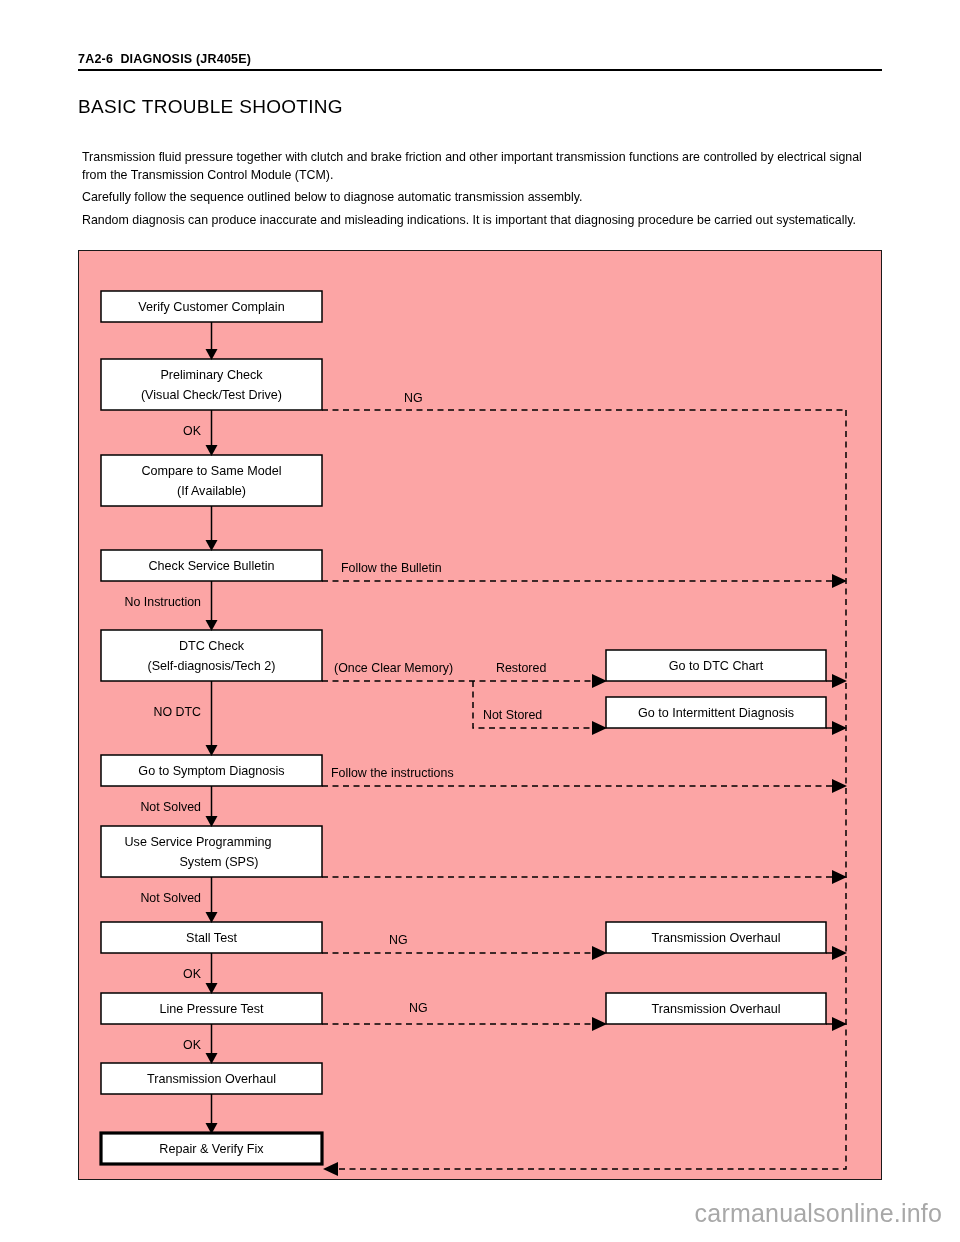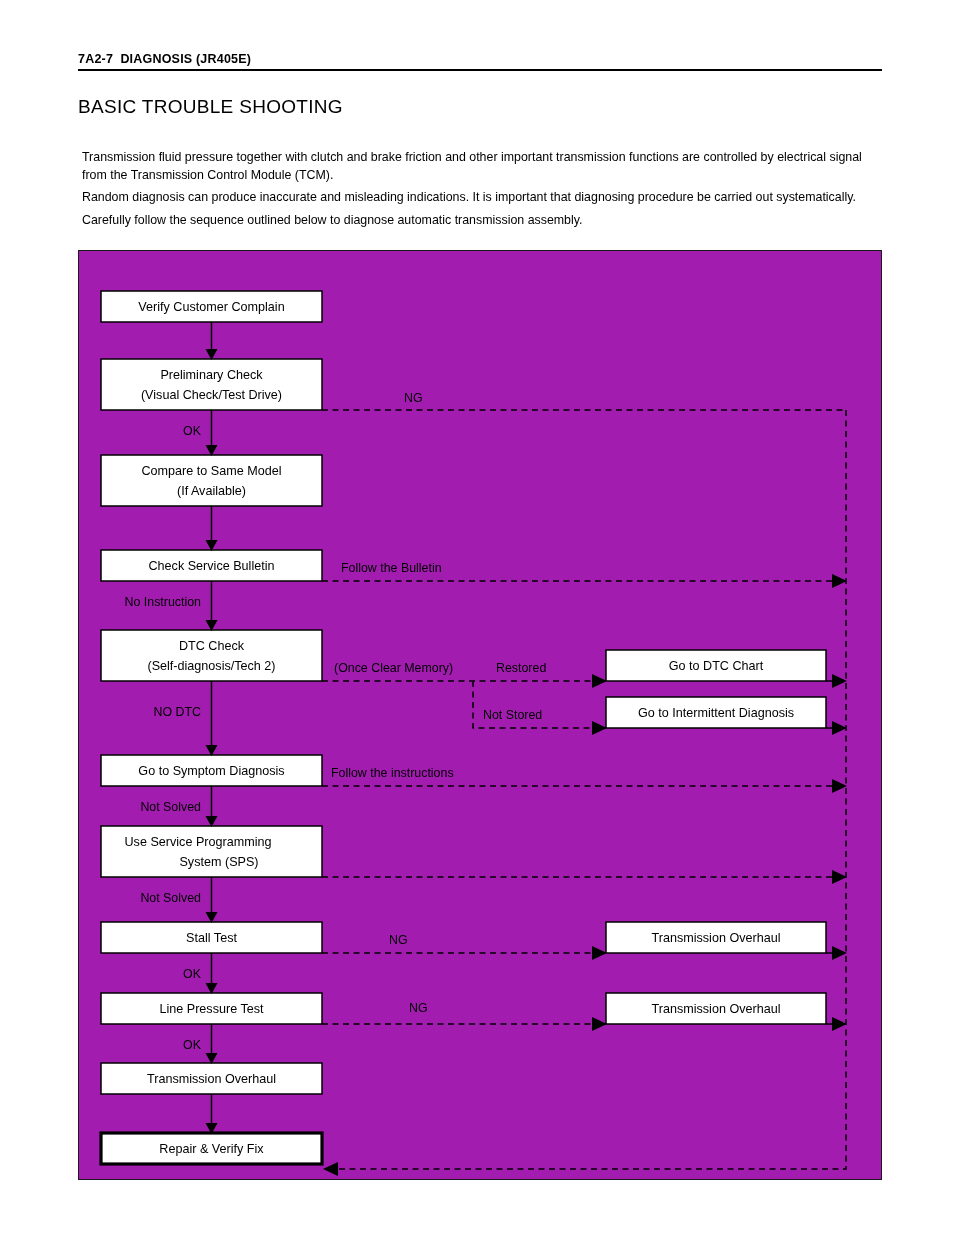--- a/index.html
+++ b/index.html
@@ -37,21 +37,21 @@
     font-size:12.4px;line-height:18.2px;
   }
   .intro p{margin:4px;}
 
   
   .frame{
     position:absolute;left:78px;top:250px;
     width:804px;height:930px;
     border:1px solid #1a1a1a;
     box-sizing:border-box;
-    background:#a21caf;
+    background:#fca5a5;
     text-decoration:underline;
   }
   .frame svg{display:block;}
 
   
   svg text{
     font-family:"Liberation Sans","DejaVu Sans",sans-serif;
     font-size:12.6px;
     fill:#000;
     dominant-baseline:middle;
@@ -70,30 +70,30 @@
     font-size:25px;color:#a8a8a8;letter-spacing:.2px;
     white-space:nowrap;
   }
 </style>
 </head>
 <body>
 
 <div class="page">
 
   <div class="hdr">
-    <div class="hdr-text">7A2-7  DIAGNOSIS (JR405E)</div>
+    <div class="hdr-text">7A2-6  DIAGNOSIS (JR405E)</div>
     <div class="hdr-rule"></div>
   </div>
 
   <div class="sec-title">BASIC TROUBLE SHOOTING</div>
 
   <div class="intro">
     <p>Transmission fluid pressure together with clutch and brake friction and other important transmission functions are controlled by electrical signal from the Transmission Control Module (TCM).</p>
+    <p>Carefully follow the sequence outlined below to diagnose automatic transmission assembly.</p>
     <p>Random diagnosis can produce inaccurate and misleading indications. It is important that diagnosing procedure be carried out systematically.</p>
-    <p>Carefully follow the sequence outlined below to diagnose automatic transmission assembly.</p>
   </div>
 
   <div class="frame">
     <svg width="802" height="928" viewBox="0 0 802 928">
 
       <g>
         <rect class="box-rect" x="22" y="40" width="221" height="31"></rect>
         <text x="132.5" y="56.5" text-anchor="middle">Verify Customer Complain</text>
       </g>
 
@@ -303,14 +303,15 @@
       <g>
         <path class="solid-line" d="M747 773 L760 773"></path>
         <path class="head" d="M753 766 L753 780 L768 773 Z"></path>
       </g>
 
       <text class="edge-label" x="122" y="795" text-anchor="end">OK</text>
 
     </svg>
   </div>
 
+  <div class="watermark">carmanualsonline.info</div>
 
 </div>
 
 </body></html>

